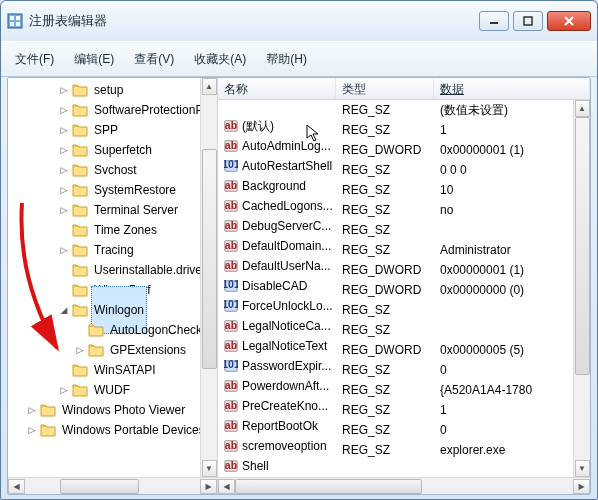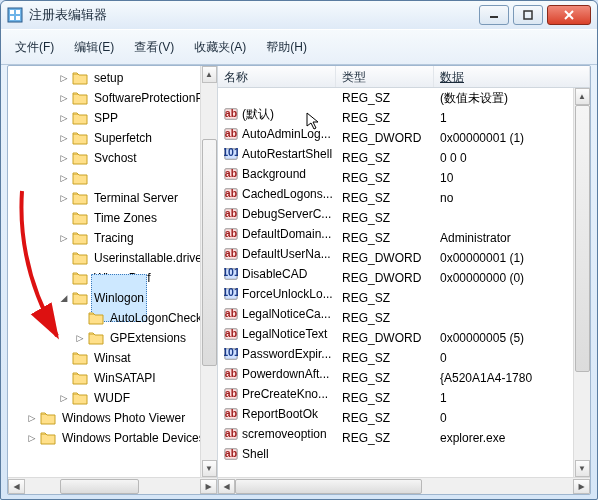--- a/index.html
+++ b/index.html
@@ -1,18 +1,18 @@
 <!DOCTYPE html>
 <html><head>
 <meta charset="utf-8">
 <style>
   * { box-sizing: border-box; margin: 0; padding: 0; font-family: "Microsoft YaHei", "Segoe UI", Tahoma, sans-serif; font-size: 12px; }
   body { width: 598px; height: 500px; background: #d4e4f7; overflow: hidden; }
   .window { width: 598px; height: 500px; border: 1px solid #5a7ca0; background: linear-gradient(#eaf3fc, #d6e6f7); border-radius: 6px 6px 2px 2px; display: flex; flex-direction: column; }
-  .titlebar { height: 28px; display: flex; align-items: center; padding: 0 6px; background: linear-gradient(#f5fafd, #dfeaf7); border-radius: 6px 6px 0 0; }
+  .titlebar { height: 40px; display: flex; align-items: center; padding: 0 6px; background: linear-gradient(#f5fafd, #dfeaf7); border-radius: 6px 6px 0 0; }
   .titlebar .app-icon { width: 16px; height: 16px; margin-right: 6px; }
   .titlebar .title { flex: 1; color: #1a2a3a; font-size: 13px; }
   .win-btns { display: flex; gap: 0; }
   .win-btn { width: 30px; height: 20px; border: 1px solid #7a99b8; border-radius: 3px; margin-left: 4px; background: linear-gradient(#f6f9fc,#dbe7f3); display:flex; align-items:center; justify-content:center; font-size:10px; }
   .win-btn.close { background: linear-gradient(#f08a7a,#d9412a); color:#fff; border-color:#8a2a1a; width: 44px; }
   .menubar { height: 36px; display: flex; align-items: center; padding: 0 4px; background: linear-gradient(#f6fafd,#e8f0f9); border-bottom: 1px solid #b5c8dc; border-top: 1px solid #fff; }
   .menu-item { padding: 3px 10px; color: #1a2a3a; cursor: default; }
   .client { flex: 1; display: flex; background: #fff; margin: 0 6px 4px 6px; border: 1px solid #9fb6cf; border-radius: 2px; position: relative; overflow: hidden; }
   .tree-pane { width: 210px; border-right: 1px solid #d0d7de; overflow: hidden; position: relative; display:flex; flex-direction:column; }
   .tree-scroll { flex:1; overflow: hidden; padding: 2px 0 2px 4px; position:relative; }
@@ -138,20 +138,21 @@
               <path d="M1,3 L1,2 L5,2 L6,3" fill="#ffe08a" stroke="#c9a227"></path>
             </svg>
             <span class="node-label">Svchost</span>
           </div>
           <div class="tree-node" style="padding-left: 46px;">
             <span class="expander">▷</span>
             <svg class="folder-icon" viewBox="0 0 16 14">
               <path d="M1,3 L6,3 L7,4 L15,4 L15,13 L1,13 Z" fill="#ffe08a" stroke="#c9a227"></path>
               <path d="M1,3 L1,2 L5,2 L6,3" fill="#ffe08a" stroke="#c9a227"></path>
             </svg>
+            <span class="node-label">SystemRestore</span>
           </div>
           <div class="tree-node" style="padding-left: 46px;">
             <span class="expander">▷</span>
             <svg class="folder-icon" viewBox="0 0 16 14">
               <path d="M1,3 L6,3 L7,4 L15,4 L15,13 L1,13 Z" fill="#ffe08a" stroke="#c9a227"></path>
               <path d="M1,3 L1,2 L5,2 L6,3" fill="#ffe08a" stroke="#c9a227"></path>
             </svg>
             <span class="node-label">Terminal Server</span>
           </div>
           <div class="tree-node" style="padding-left: 46px;">
@@ -202,28 +203,20 @@
             </svg>
             <span class="node-label">AutoLogonChecke</span>
           </div>
           <div class="tree-node" style="padding-left: 62px;">
             <span class="expander">▷</span>
             <svg class="folder-icon" viewBox="0 0 16 14">
               <path d="M1,3 L6,3 L7,4 L15,4 L15,13 L1,13 Z" fill="#ffe08a" stroke="#c9a227"></path>
               <path d="M1,3 L1,2 L5,2 L6,3" fill="#ffe08a" stroke="#c9a227"></path>
             </svg>
             <span class="node-label">GPExtensions</span>
-          </div>
-          <div class="tree-node" style="padding-left: 46px;">
-            <span class="expander"></span>
-            <svg class="folder-icon" viewBox="0 0 16 14">
-              <path d="M1,3 L6,3 L7,4 L15,4 L15,13 L1,13 Z" fill="#ffe08a" stroke="#c9a227"></path>
-              <path d="M1,3 L1,2 L5,2 L6,3" fill="#ffe08a" stroke="#c9a227"></path>
-            </svg>
-            <span class="node-label">Winsat</span>
           </div>
           <div class="tree-node" style="padding-left: 46px;">
             <span class="expander"></span>
             <svg class="folder-icon" viewBox="0 0 16 14">
               <path d="M1,3 L6,3 L7,4 L15,4 L15,13 L1,13 Z" fill="#ffe08a" stroke="#c9a227"></path>
               <path d="M1,3 L1,2 L5,2 L6,3" fill="#ffe08a" stroke="#c9a227"></path>
             </svg>
             <span class="node-label">WinSATAPI</span>
           </div>
           <div class="tree-node" style="padding-left: 46px;">

